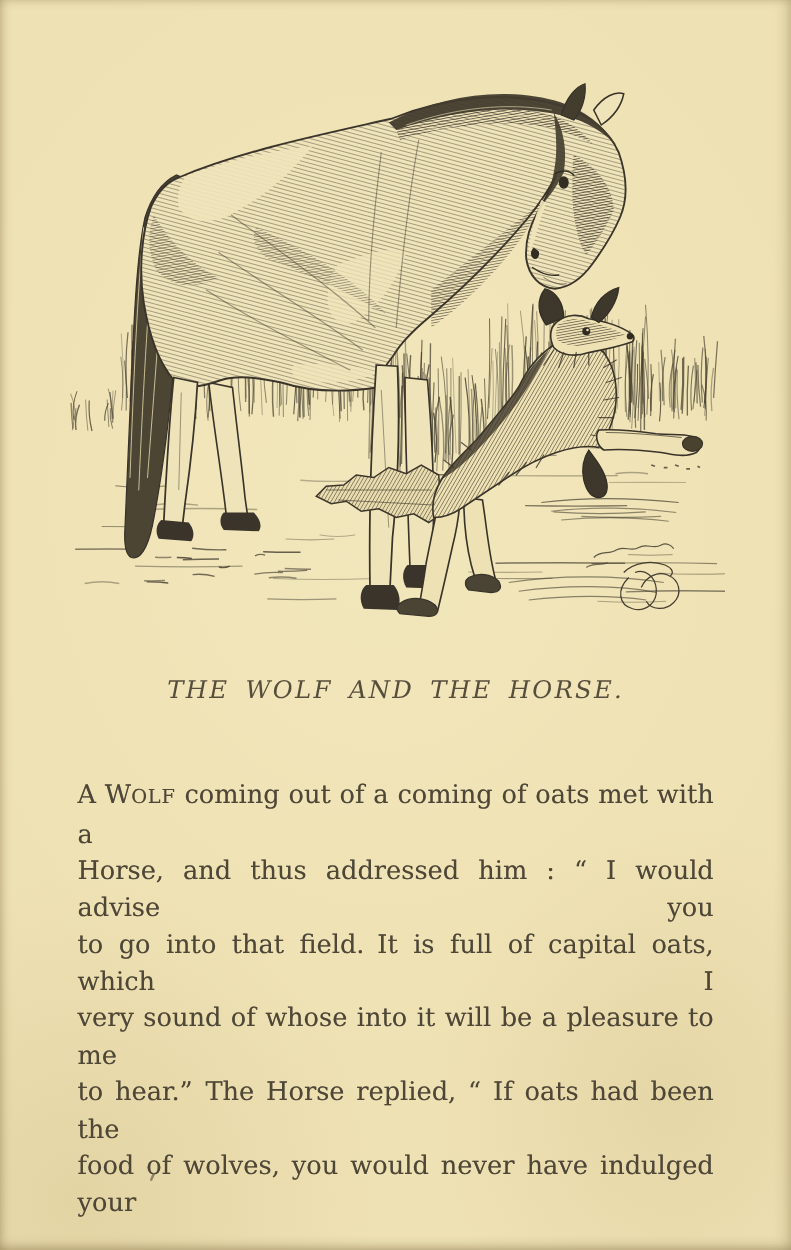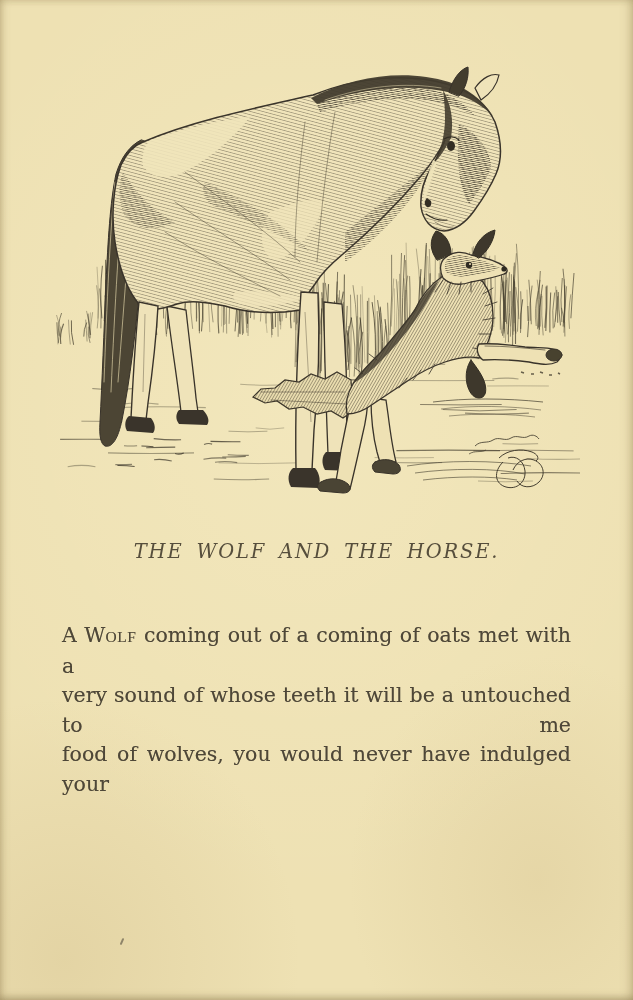--- a/index.html
+++ b/index.html
@@ -27,21 +27,21 @@
     font-size:19.5px;letter-spacing:1.8px;word-spacing:5px;
     color:#564e3c;
   }
   .body-text{
     position:absolute;left:62px;top:621px;width:509px;
     color:#4e4738;
     font-size:20.5px;line-height:29.5px;
     text-shadow:0 0 .5px rgba(78,71,56,.45);
   }
   .tline{text-align:justify;text-align-last:justify;-moz-text-align-last:justify;white-space:normal;}
-  .smallcap{font-size:15.5px;letter-spacing:.6px;font-family:Liberation Serif, serif;}
+  .smallcap{font-size:15.5px;letter-spacing:.6px;}
   .speck{
     position:absolute;left:121px;top:938px;width:2px;height:7px;
     background:#5f5846;opacity:.65;transform:rotate(24deg);border-radius:1px;
   }
 </style>
 </head>
 <body>
 
 <div class="page">
 
@@ -504,19 +504,22 @@
       <path d="M448,400 C438,410 440,422 451,425 C462,428 471,420 470,409 C469,399 461,393 453,396"></path>
       <path d="M458,408 C462,399 471,395 479,398 C489,402 491,413 484,420 C477,427 466,426 462,419"></path>
       <path d="M444,396 C452,388 466,386 477,390 C482,392 485,396 481,399"></path>
     </g>
   </svg>
 
   <div class="title">THE WOLF AND THE HORSE.</div>
 
   <div class="body-text">
     <div class="tline"><span>A W</span><span class="smallcap">OLF</span><span> coming out of a coming of oats met with a</span></div>
-    <div class="tline">very sound of whose teeth it will be a untouched to me</div>
+    <div class="tline">Horse, and thus addressed him : “ I would advise you</div>
+    <div class="tline">to go into that field. It is full of capital oats, which I</div>
+    <div class="tline">very sound of whose into it will be a pleasure to me</div>
+    <div class="tline">to hear.” The Horse replied, “ If oats had been the</div>
     <div class="tline">food of wolves, you would never have indulged your</div>
 
   </div>
 
   <div class="speck"></div>
 </div>
 
 </body></html>

